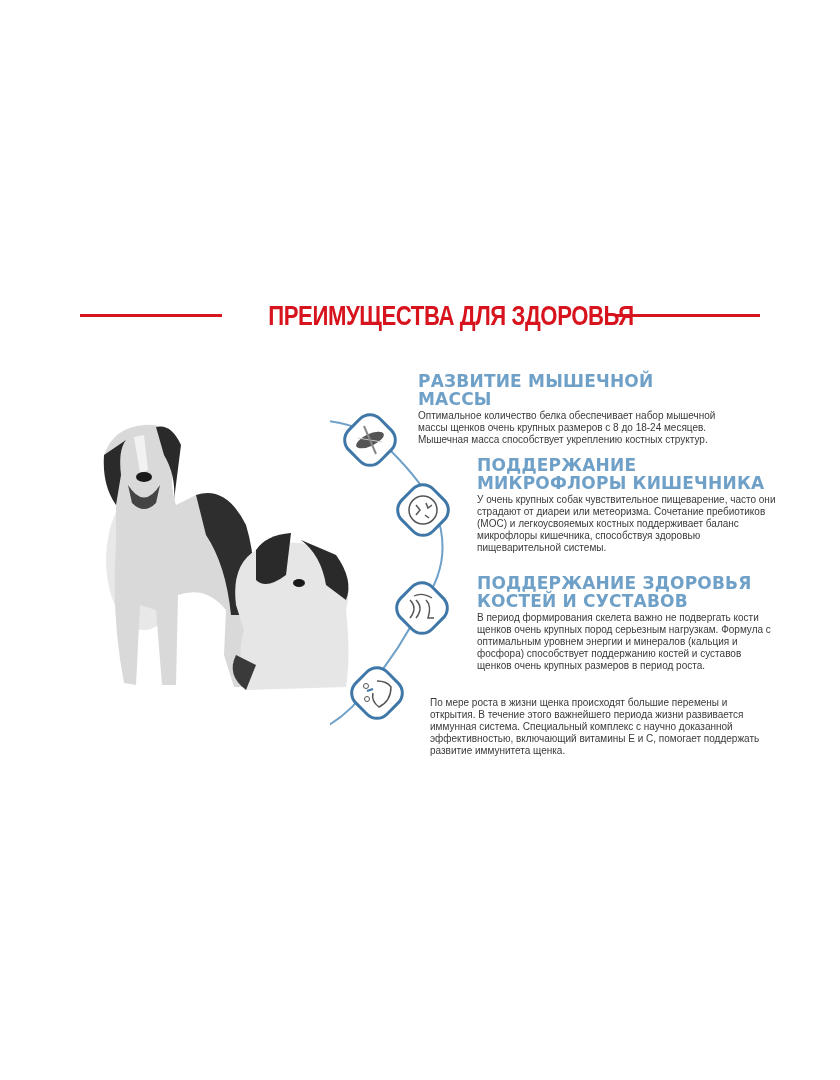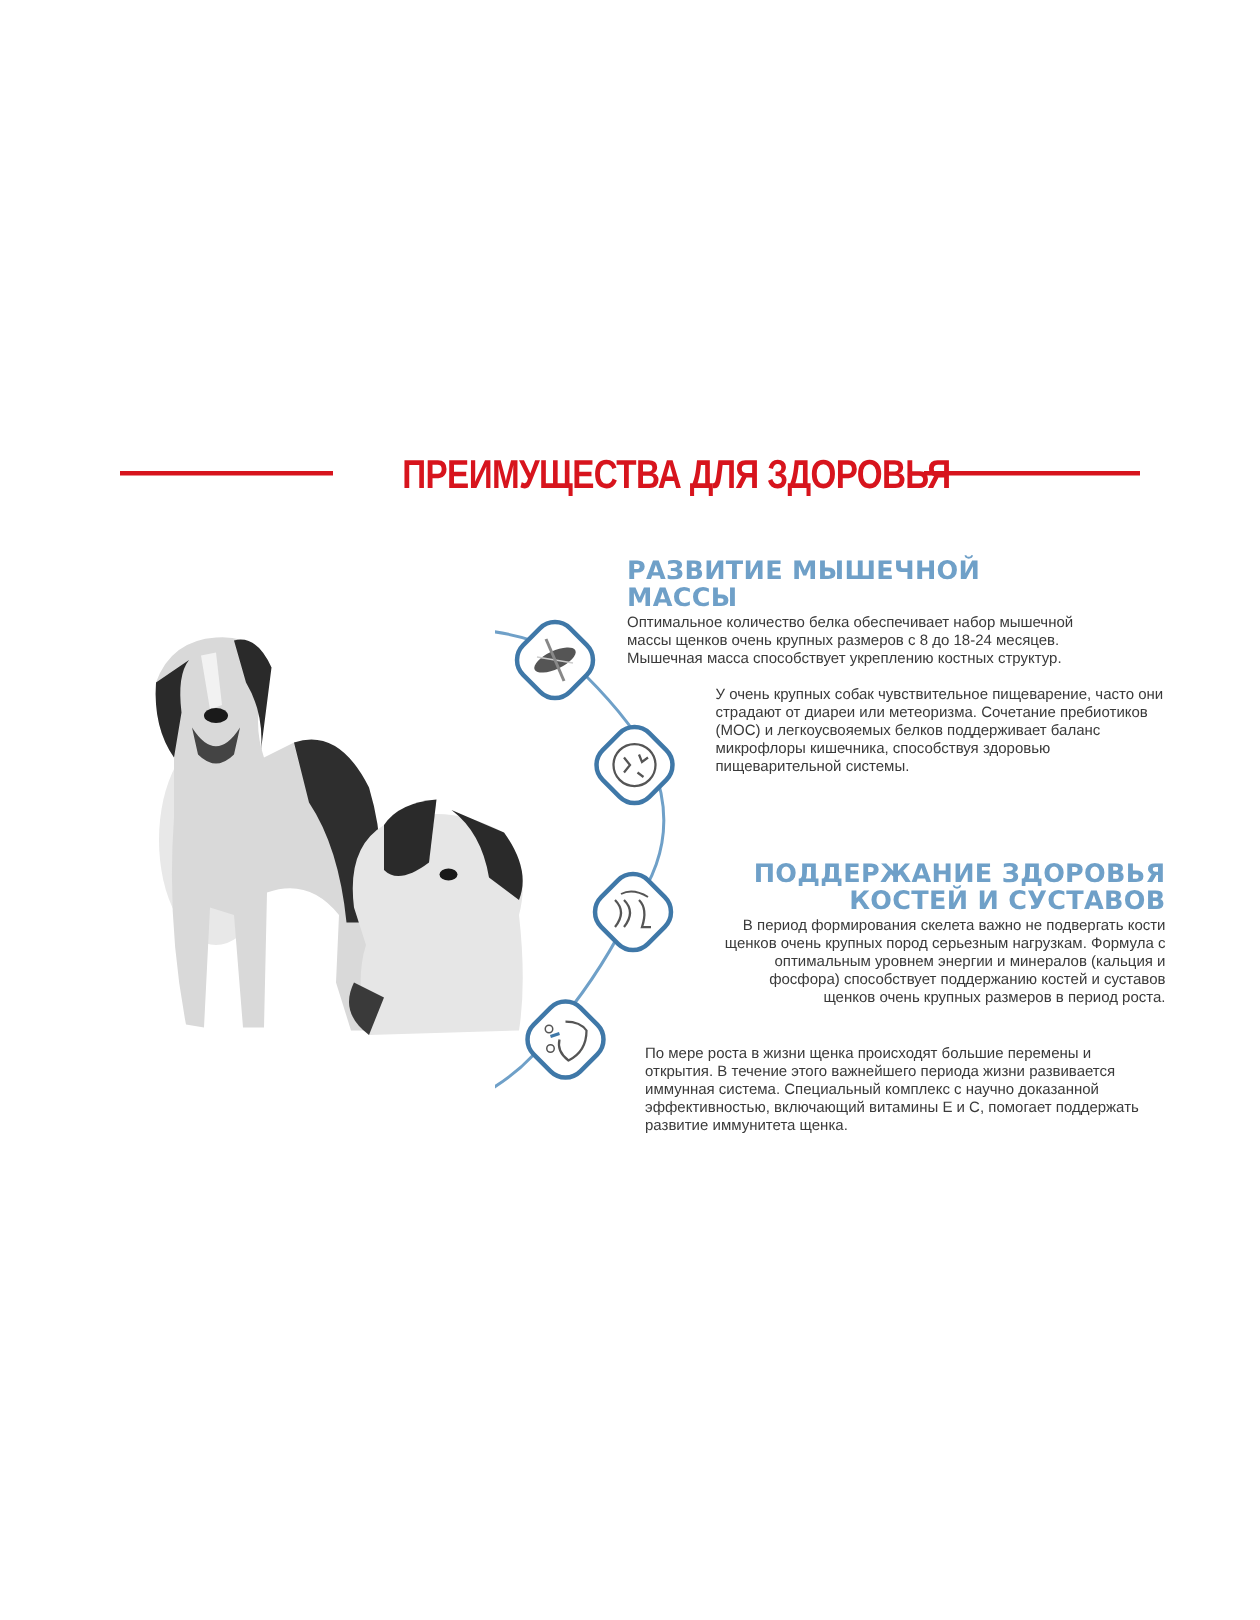--- a/index.html
+++ b/index.html
@@ -9,21 +9,21 @@
   .rule.left { left:0; width:142px; }
   .rule.right { right:0; width:144px; }
   .title { position:absolute; left:154px; top:0; width:380px; text-align:center; color:#d7141d; font-family:"Liberation Sans", sans-serif; font-weight:bold; font-size:27px; letter-spacing:-0.5px; transform:scaleX(0.82); transform-origin:center; white-space:nowrap; line-height:36px; }
   .dogs { position:absolute; left:96px; top:415px; width:270px; height:285px; }
   .timeline { position:absolute; left:330px; top:395px; width:140px; height:345px; }
   .section { position:absolute; }
   .section h2 { margin:0; color:#6fa0c8; font-family:"DejaVu Sans", sans-serif; font-weight:bold; font-size:17px; line-height:18px; letter-spacing:0.2px; }
   .section p { margin:2px 0 0 0; color:#3a3a3a; font-family:"Liberation Sans", sans-serif; font-size:10px; line-height:12px; }
   #s1 { left:418px; top:372px; width:300px; }
   #s2 { left:477px; top:456px; width:300px; }
-  #s3 { left:477px; top:574px; width:300px;text-align:right; }
+  #s3 { left:477px; top:574px; width:300px; }
   #s4 { left:430px; top:695px; width:340px; }
 </style>
 </head>
 <body>
 
 <div class="title-row">
   <div class="rule left"></div>
   <div class="title">ПРЕИМУЩЕСТВА ДЛЯ ЗДОРОВЬЯ</div>
   <div class="rule right"></div>
 </div>
@@ -73,21 +73,22 @@
     <circle cx="-11" cy="-7" r="2.5" fill="none" stroke="#555" stroke-width="1"></circle>
     <circle cx="-10" cy="6" r="2.5" fill="none" stroke="#555" stroke-width="1"></circle>
   </g>
 </svg>
 
 <div class="section" id="s1">
   <h2>РАЗВИТИЕ МЫШЕЧНОЙ МАССЫ</h2>
   <p>Оптимальное количество белка обеспечивает набор мышечной массы щенков очень крупных размеров с 8 до 18-24 месяцев. Мышечная масса способствует укреплению костных структур.</p>
 </div>
 <div class="section" id="s2">
-  <p>У очень крупных собак чувствительное пищеварение, часто они страдают от диареи или метеоризма. Сочетание пребиотиков (МОС) и легкоусвояемых белков поддерживает баланс микрофлоры кишечника, способствуя здоровью пищеварительной системы.</p>
+  <h2>ПОДДЕРЖАНИЕ МИКРОФЛОРЫ КИШЕЧНИКА</h2>
+  <p>У очень крупных собак чувствительное пищеварение, часто они страдают от диареи или метеоризма. Сочетание пребиотиков (МОС) и легкоусвояемых костных поддерживает баланс микрофлоры кишечника, способствуя здоровью пищеварительной системы.</p>
 </div>
 <div class="section" id="s3">
   <h2>ПОДДЕРЖАНИЕ ЗДОРОВЬЯ КОСТЕЙ И СУСТАВОВ</h2>
   <p>В период формирования скелета важно не подвергать кости щенков очень крупных пород серьезным нагрузкам. Формула с оптимальным уровнем энергии и минералов (кальция и фосфора) способствует поддержанию костей и суставов щенков очень крупных размеров в период роста.</p>
 </div>
 <div class="section" id="s4">
   <p>По мере роста в жизни щенка происходят большие перемены и открытия. В течение этого важнейшего периода жизни развивается иммунная система. Специальный комплекс с научно доказанной эффективностью, включающий витамины Е и С, помогает поддержать развитие иммунитета щенка.</p>
 </div>
 
 </body></html>

